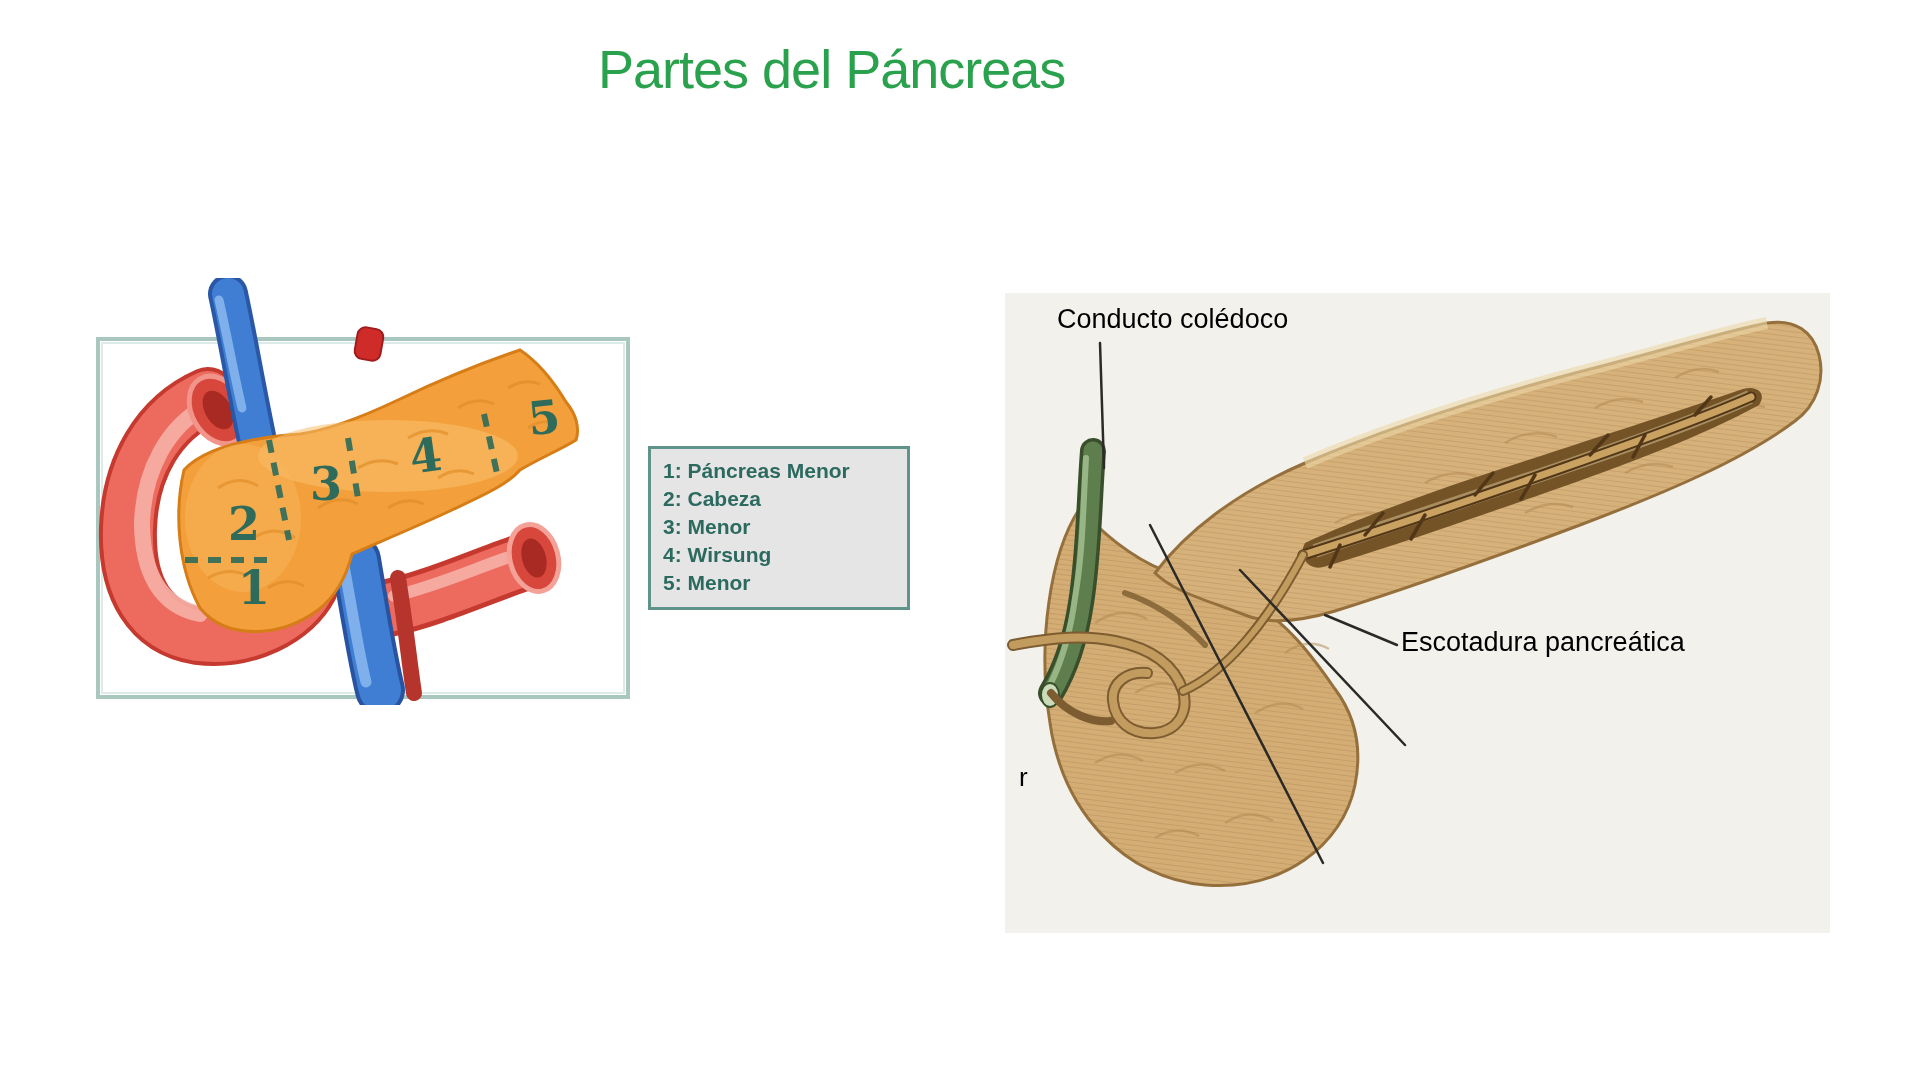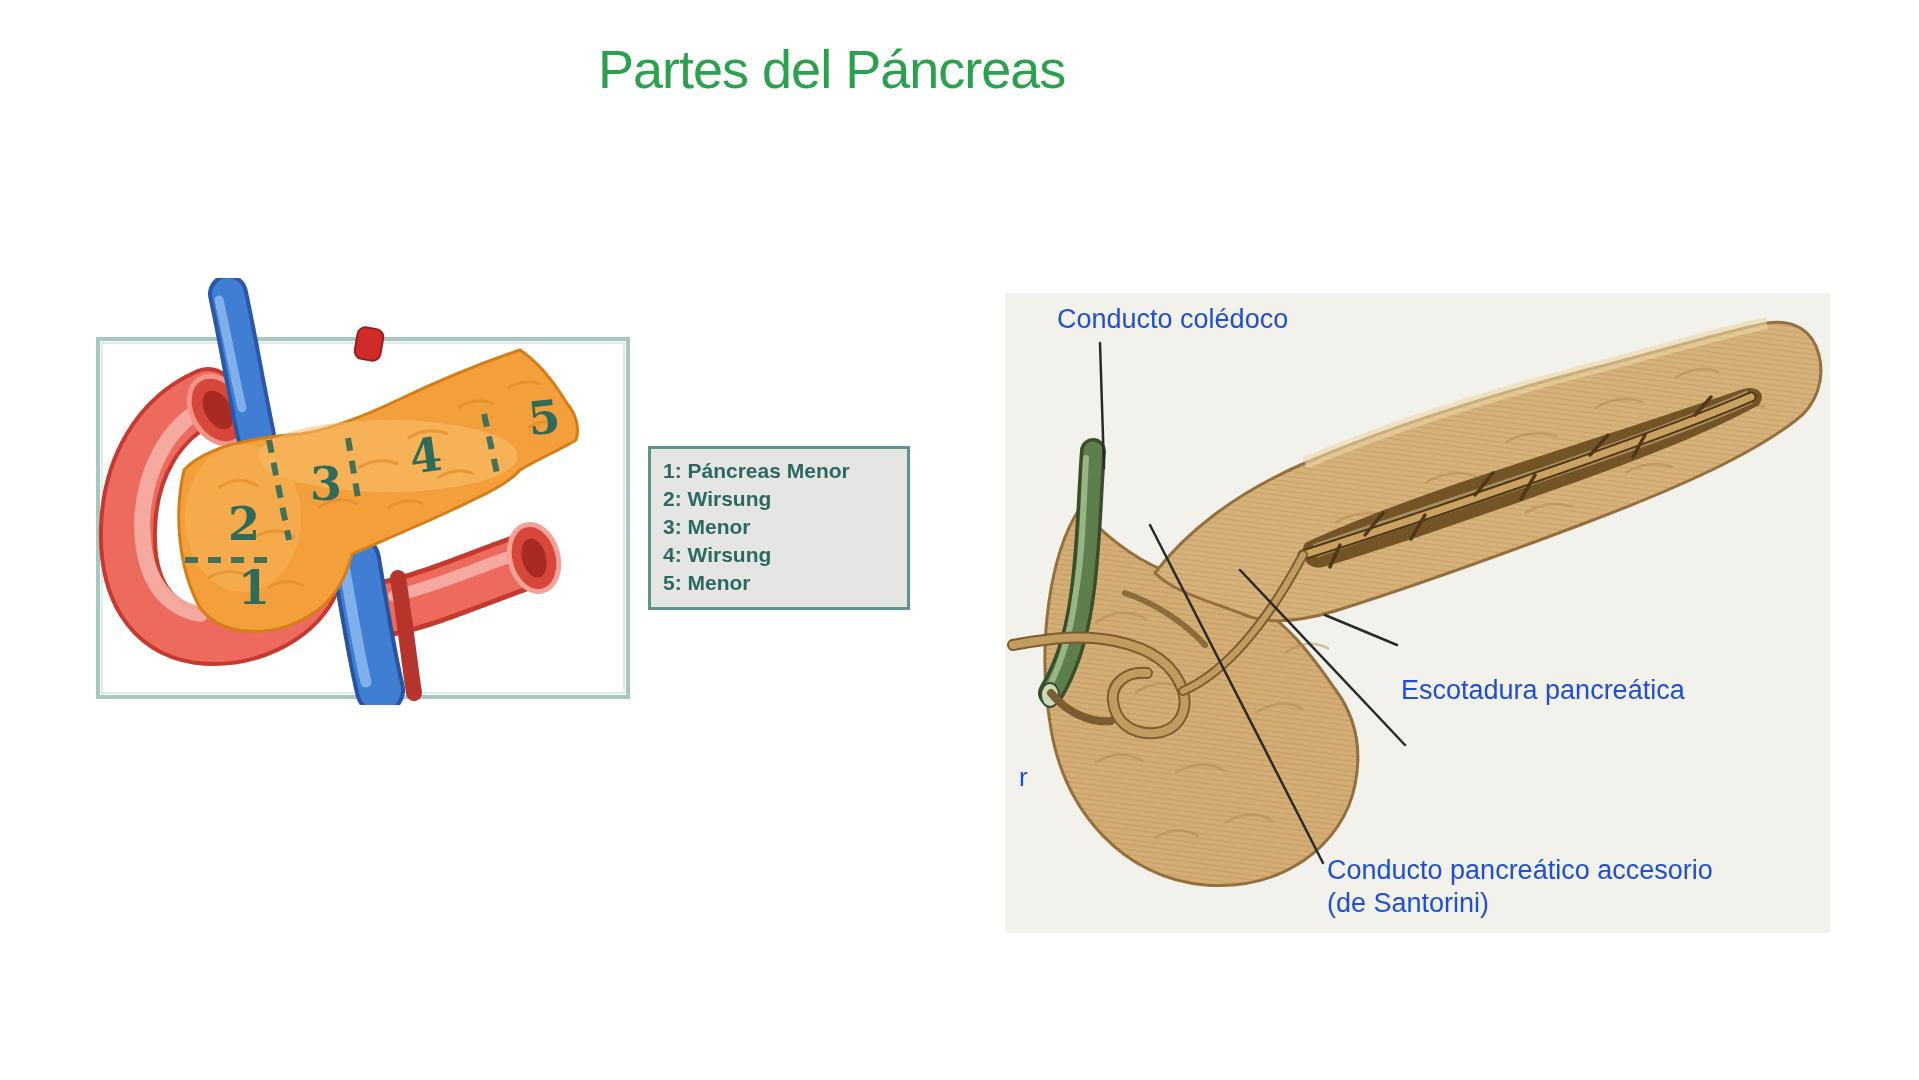--- a/index.html
+++ b/index.html
@@ -12,24 +12,24 @@
   #fig-left{position:absolute;left:88px;top:278px;width:557px;height:427px;}
   #fig-left svg{position:absolute;left:0;top:0;}
   .part-num{font-family:"DejaVu Serif",serif;font-weight:bold;font-size:46px;fill:#2e6b5a;}
   
   #legend{position:absolute;left:648px;top:446px;width:232px;background:#e5e5e5;
           border:3px solid #5f948a;padding:8px 12px 10px 12px;}
   .legend-row{font-size:21px;font-weight:bold;color:#2c6a60;line-height:28px;white-space:nowrap;}
   
   #fig-right{position:absolute;left:1005px;top:293px;width:825px;height:640px;background:#f2f1ec;}
   #fig-right svg{position:absolute;left:0;top:0;}
-  .anat-label{position:absolute;font-size:27px;color:#1d4ed8;white-space:pre-line;
+  .anat-label{position:absolute;font-size:27px;color:#000000;white-space:pre-line;
               line-height:33px;letter-spacing:0px;}
   #label-coledoco{left:52px;top:10px;}
-  #label-escotadura{left:396px;top:333px;margin-top:48px;}
+  #label-escotadura{left:396px;top:333px;}
   #label-wirsung{left:404px;top:434px;}
   #label-santorini{left:322px;top:561px;}
   #label-stray{left:14px;top:468px;font-size:26px;}
 </style>
 </head>
 <body>
 
 <div id="slide">
 
   <div id="title">Partes del Páncreas</div>
@@ -118,21 +118,21 @@
       <text class="part-num" x="150" y="326">1</text>
       <text class="part-num" x="140" y="262">2</text>
       <text class="part-num" x="222" y="222">3</text>
       <text class="part-num" x="322" y="194" transform="rotate(-8 336 180)">4</text>
       <text class="part-num" x="440" y="156" transform="rotate(-6 452 140)">5</text>
     </svg>
   </div>
 
   <div id="legend">
     <div class="legend-row">1: Páncreas Menor</div>
-    <div class="legend-row">2: Wirsung</div>
+    <div class="legend-row">2: Cabeza</div>
     <div class="legend-row">3: Menor</div>
     <div class="legend-row">4: Wirsung</div>
     <div class="legend-row">5: Menor</div>
   </div>
 
   <div id="fig-right">
     <svg width="825" height="640" viewBox="0 0 825 640">
       <defs>
         <pattern id="ht" width="7" height="5" patternUnits="userSpaceOnUse" patternTransform="rotate(7)">
           <line x1="0" y1="2.5" x2="7" y2="2.5" stroke="#6b4e28" stroke-width="1.1" opacity="0.16"></line>
@@ -233,18 +233,16 @@
       <g stroke="#2b2a26" stroke-width="2.5" stroke-linecap="round">
         <path d="M 95,50 L 99,175"></path>
         <path d="M 392,352 L 320,322"></path>
         <path d="M 400,452 L 235,277"></path>
         <path d="M 318,570 L 145,232"></path>
       </g>
     </svg>
 
     <div class="anat-label" id="label-coledoco">Conducto colédoco</div>
     <div class="anat-label" id="label-escotadura">Escotadura pancreática</div>
-    <div class="anat-label" id="label-santorini">Conducto pancreático accesorio
-(de Santorini)</div>
     <div class="anat-label" id="label-stray">r</div>
   </div>
 
 </div>
 
 </body></html>

